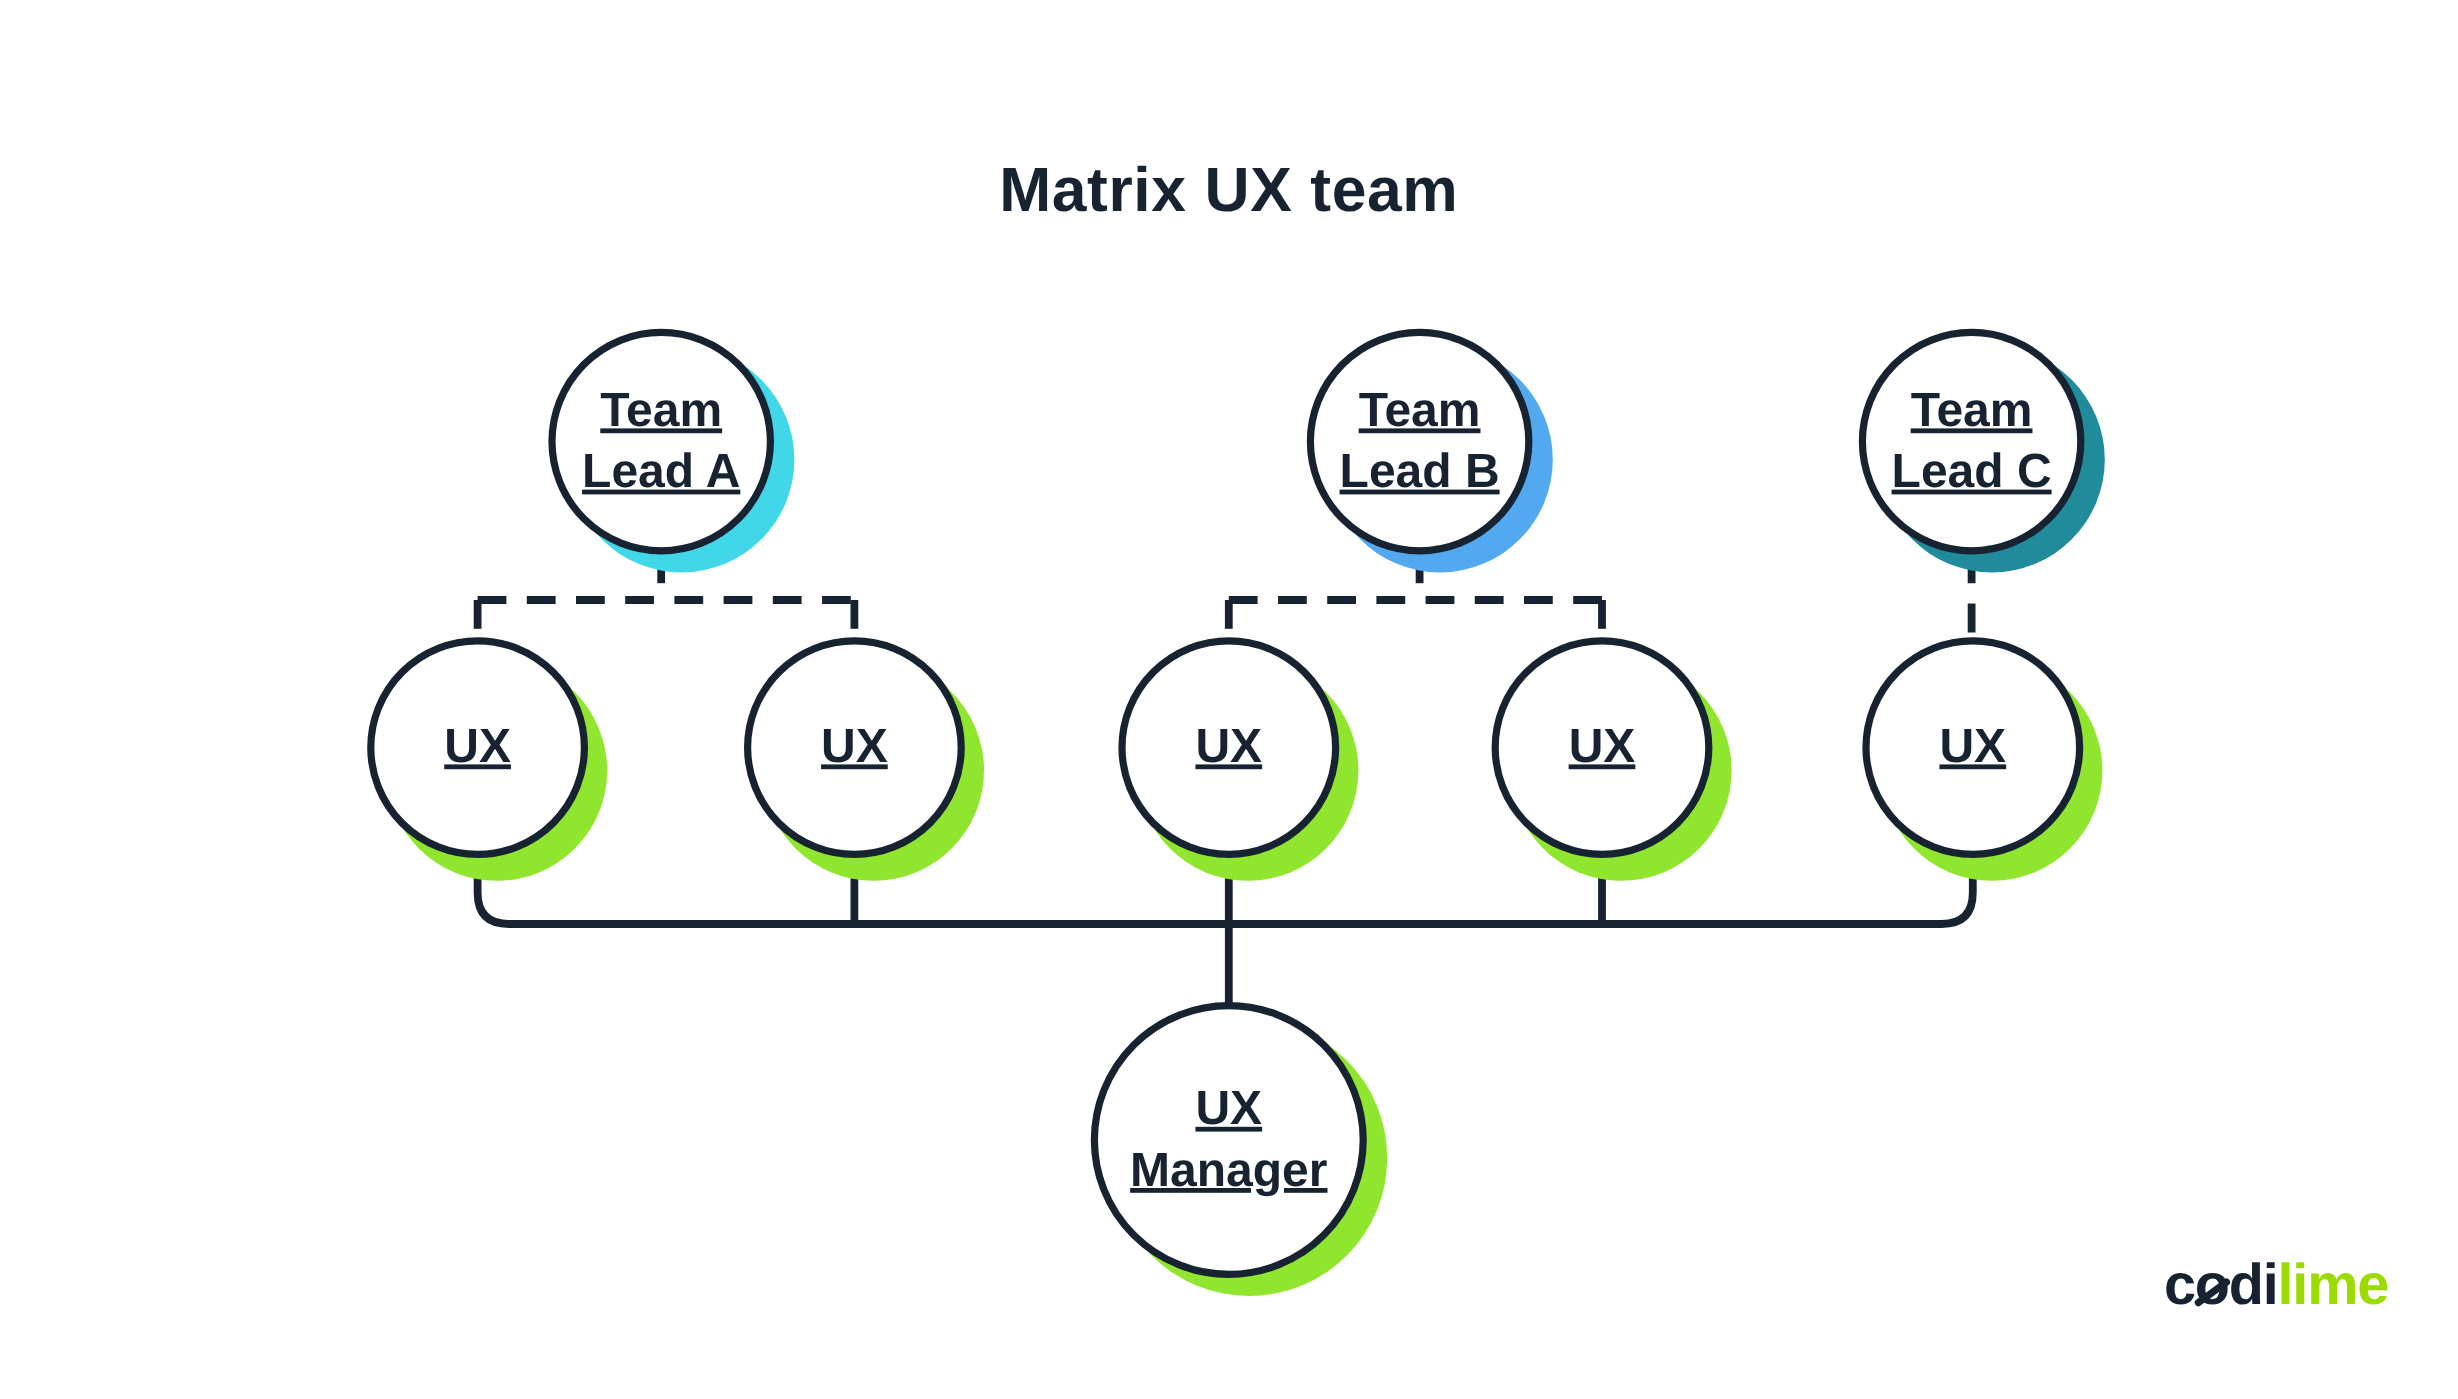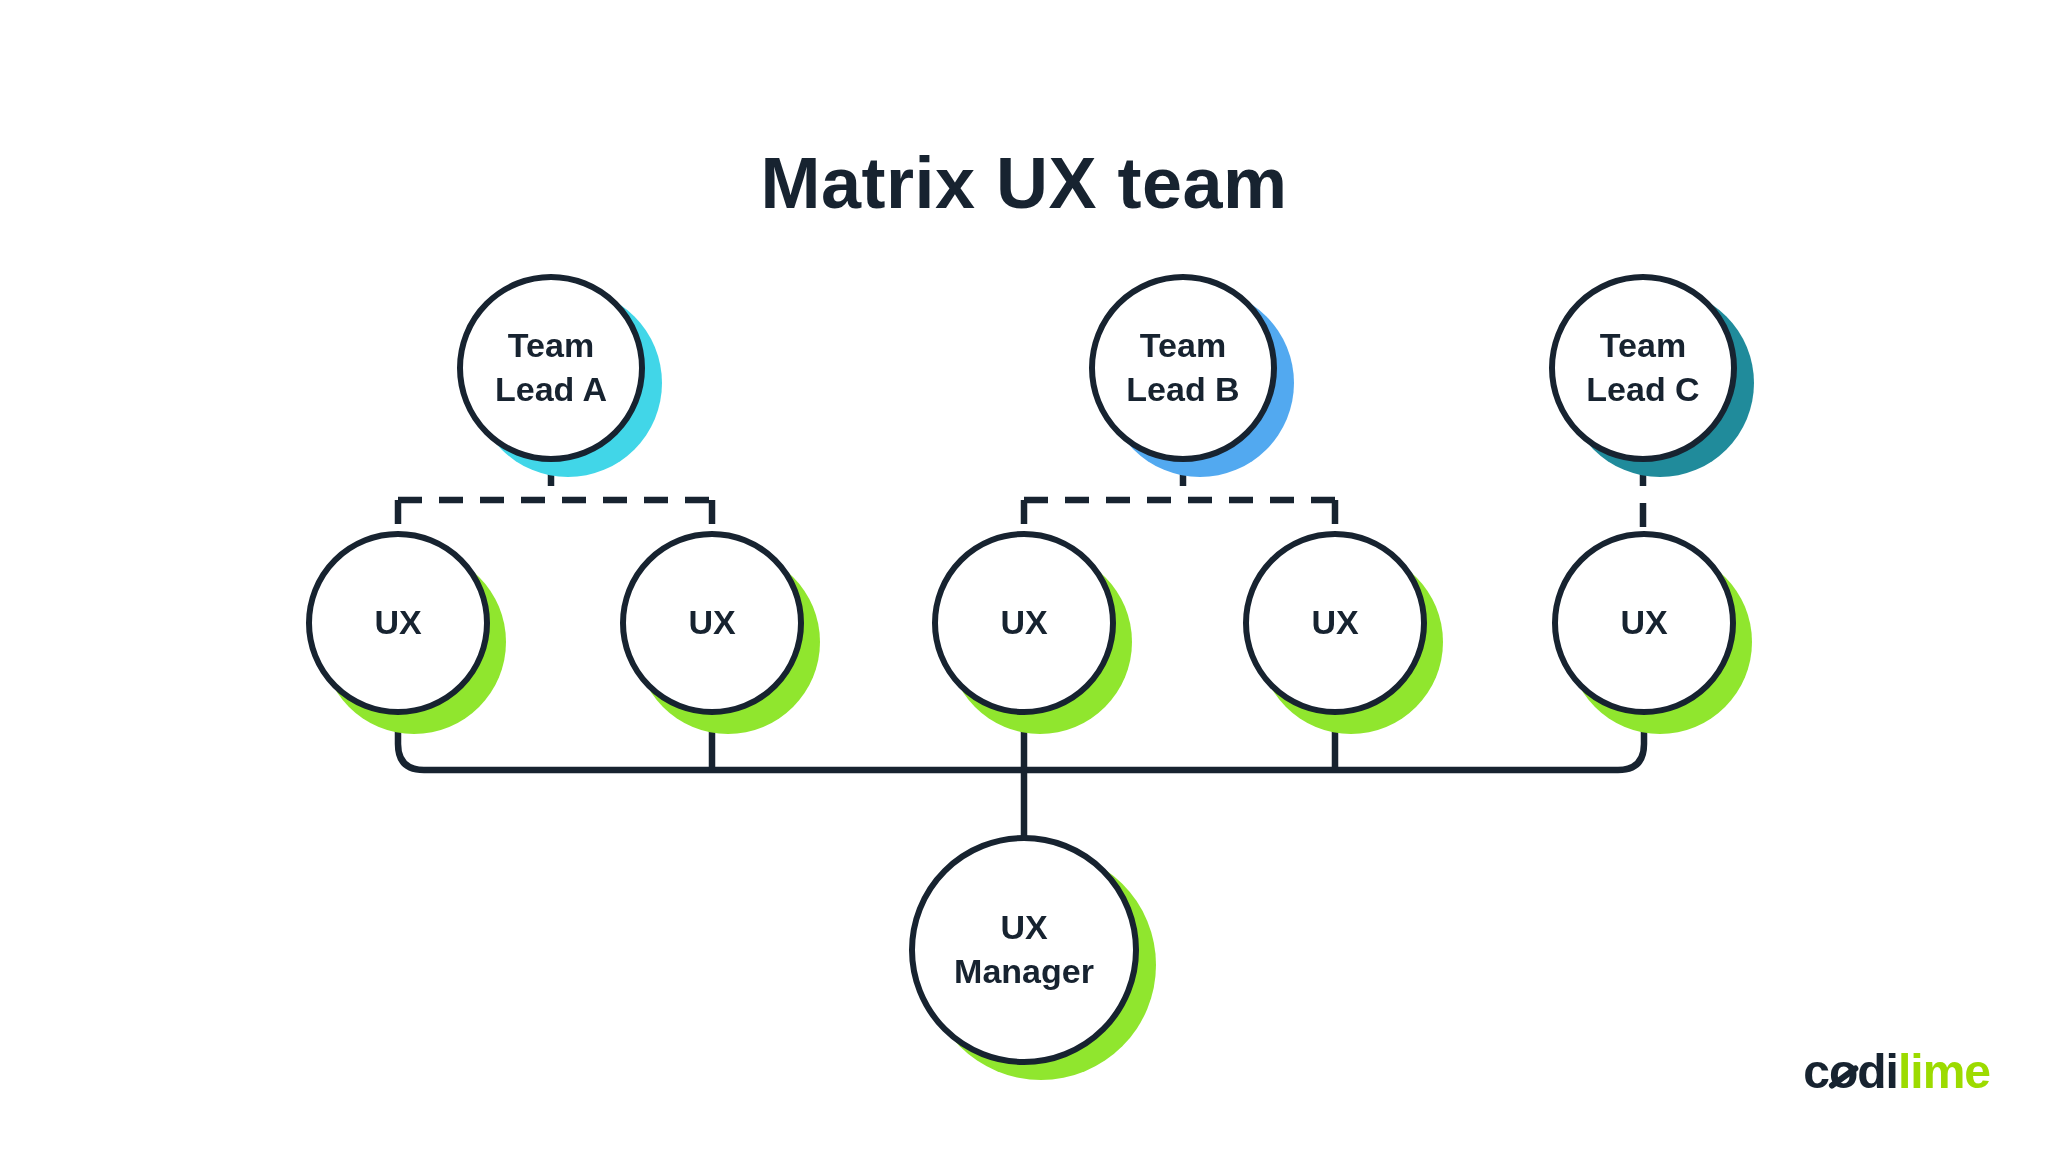--- a/index.html
+++ b/index.html
@@ -8,21 +8,21 @@
     background:#ffffff;
     font-family:"Liberation Sans", sans-serif;
     position:relative;
     overflow:hidden;
   }
 
   .page-title {
     position:absolute;
     top:94px; left:0; width:100%;
     text-align:center;
-    font-size:72px;
+    font-size:52px;
     font-weight:700;
     color:#172330;
     letter-spacing:0.5px;
     z-index:3;
   }
 
   svg.connectors {
     position:absolute; left:0; top:0;
     z-index:1;
   }
@@ -51,25 +51,26 @@
     border-radius:50%;
     background:#ffffff;
     border:6px solid #172330;
     box-sizing:border-box;
     display:flex;
     align-items:center;
     justify-content:center;
     text-align:center;
   }
   .node-label {
-    font-size:34px;
+    font-size:40px;
     font-weight:700;
     color:#172330;
     line-height:1.28;
     white-space:pre-line;
+    text-decoration:underline;
   }
 
   
   .n-lead { width:188px; height:188px; }
   .pos-tla { left:457px; top:274px; }
   .pos-tlb { left:1089px; top:274px; }
   .pos-tlc { left:1549px; top:274px; }
 
   
   .n-ux { width:184px; height:184px; }

